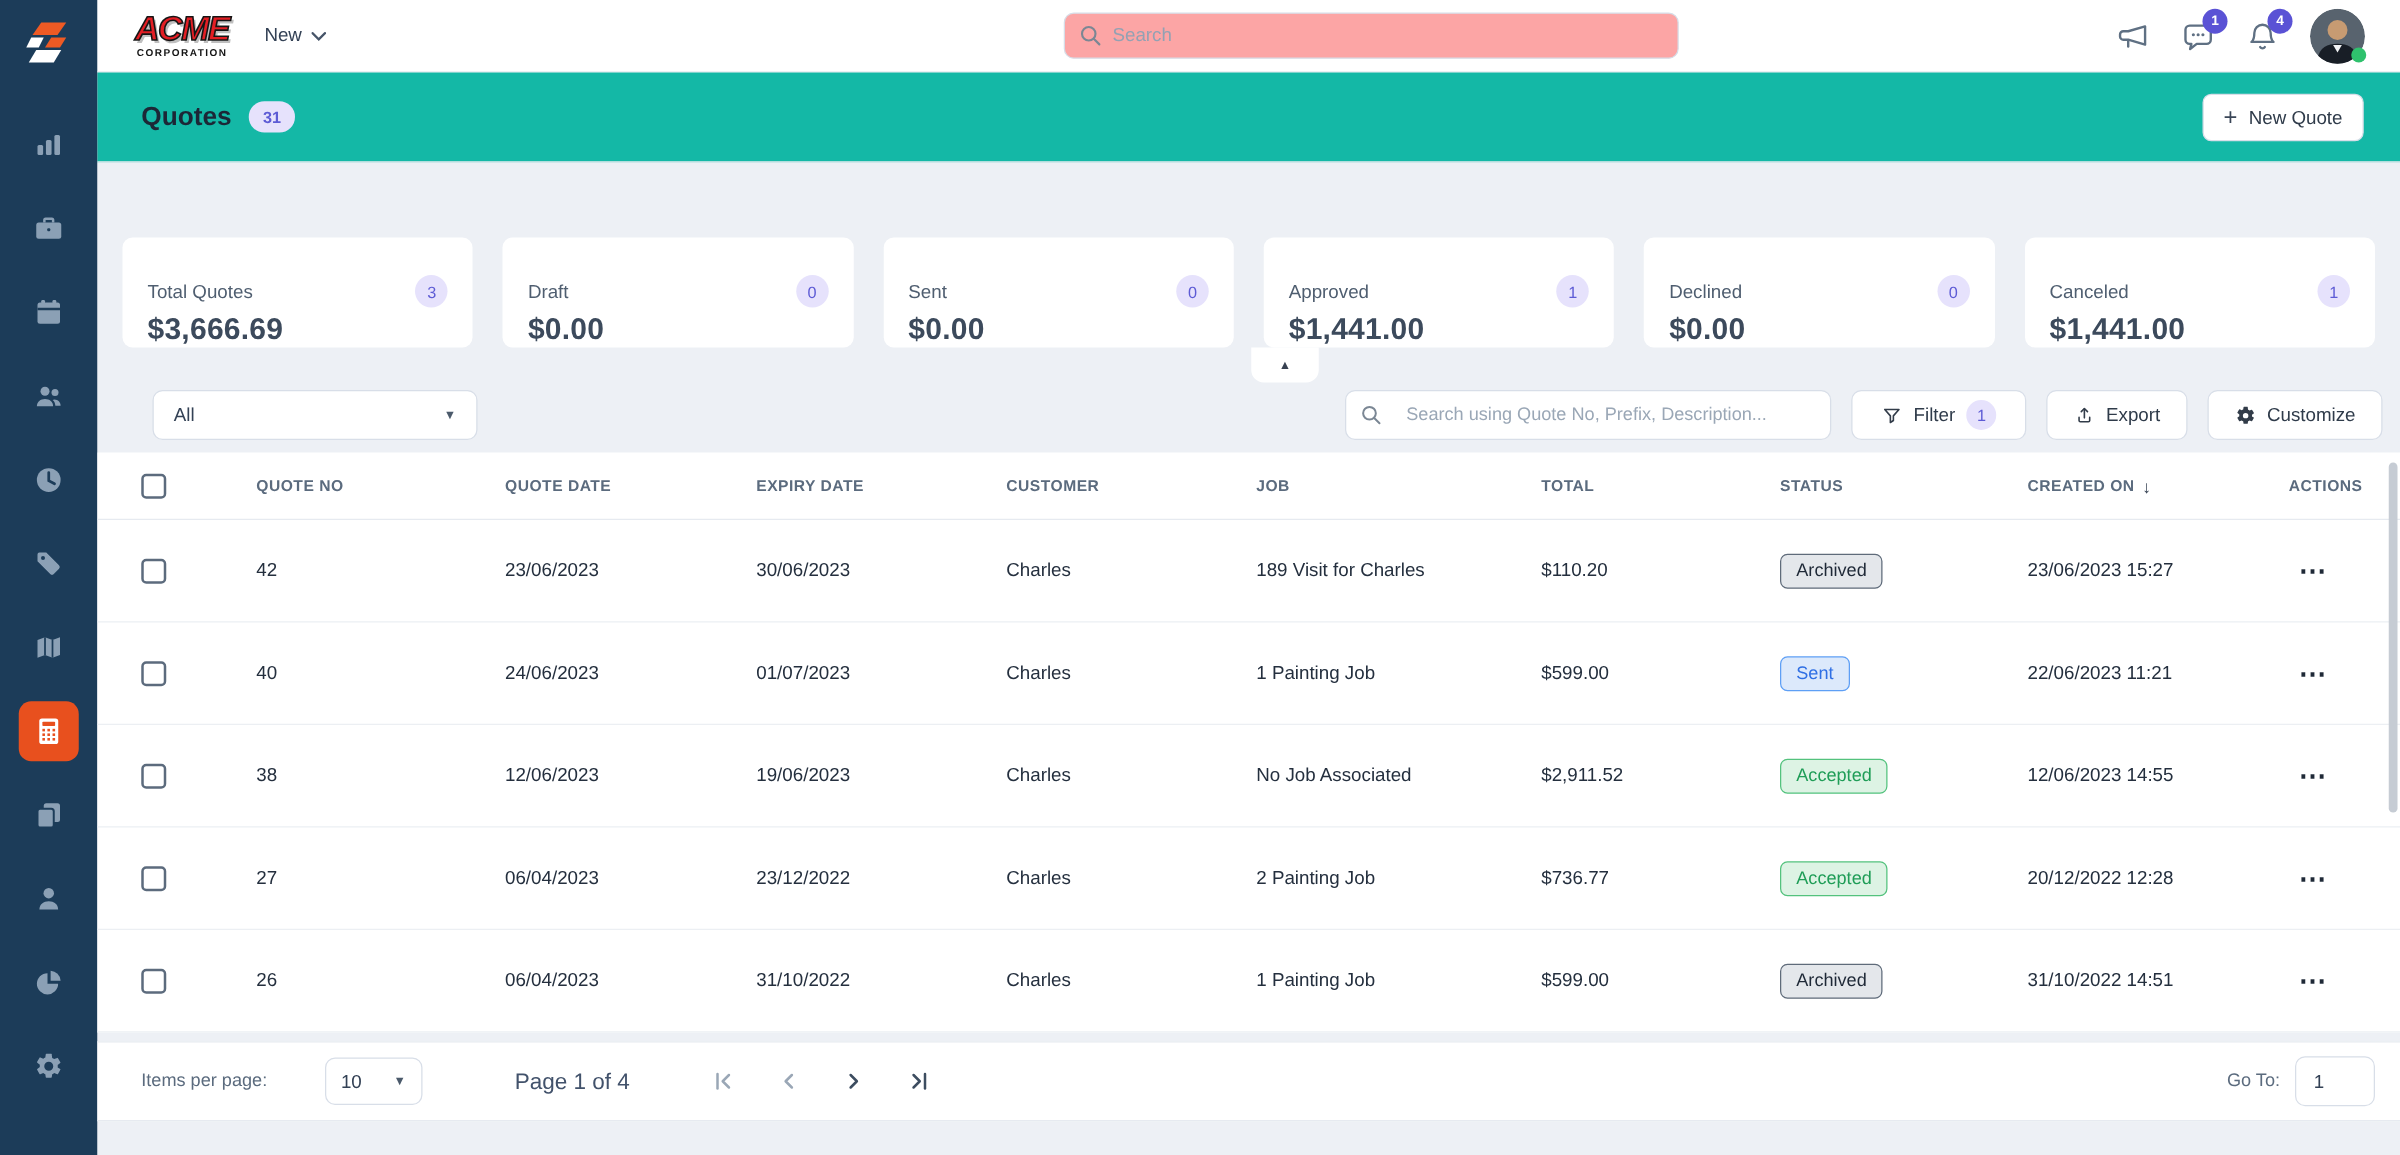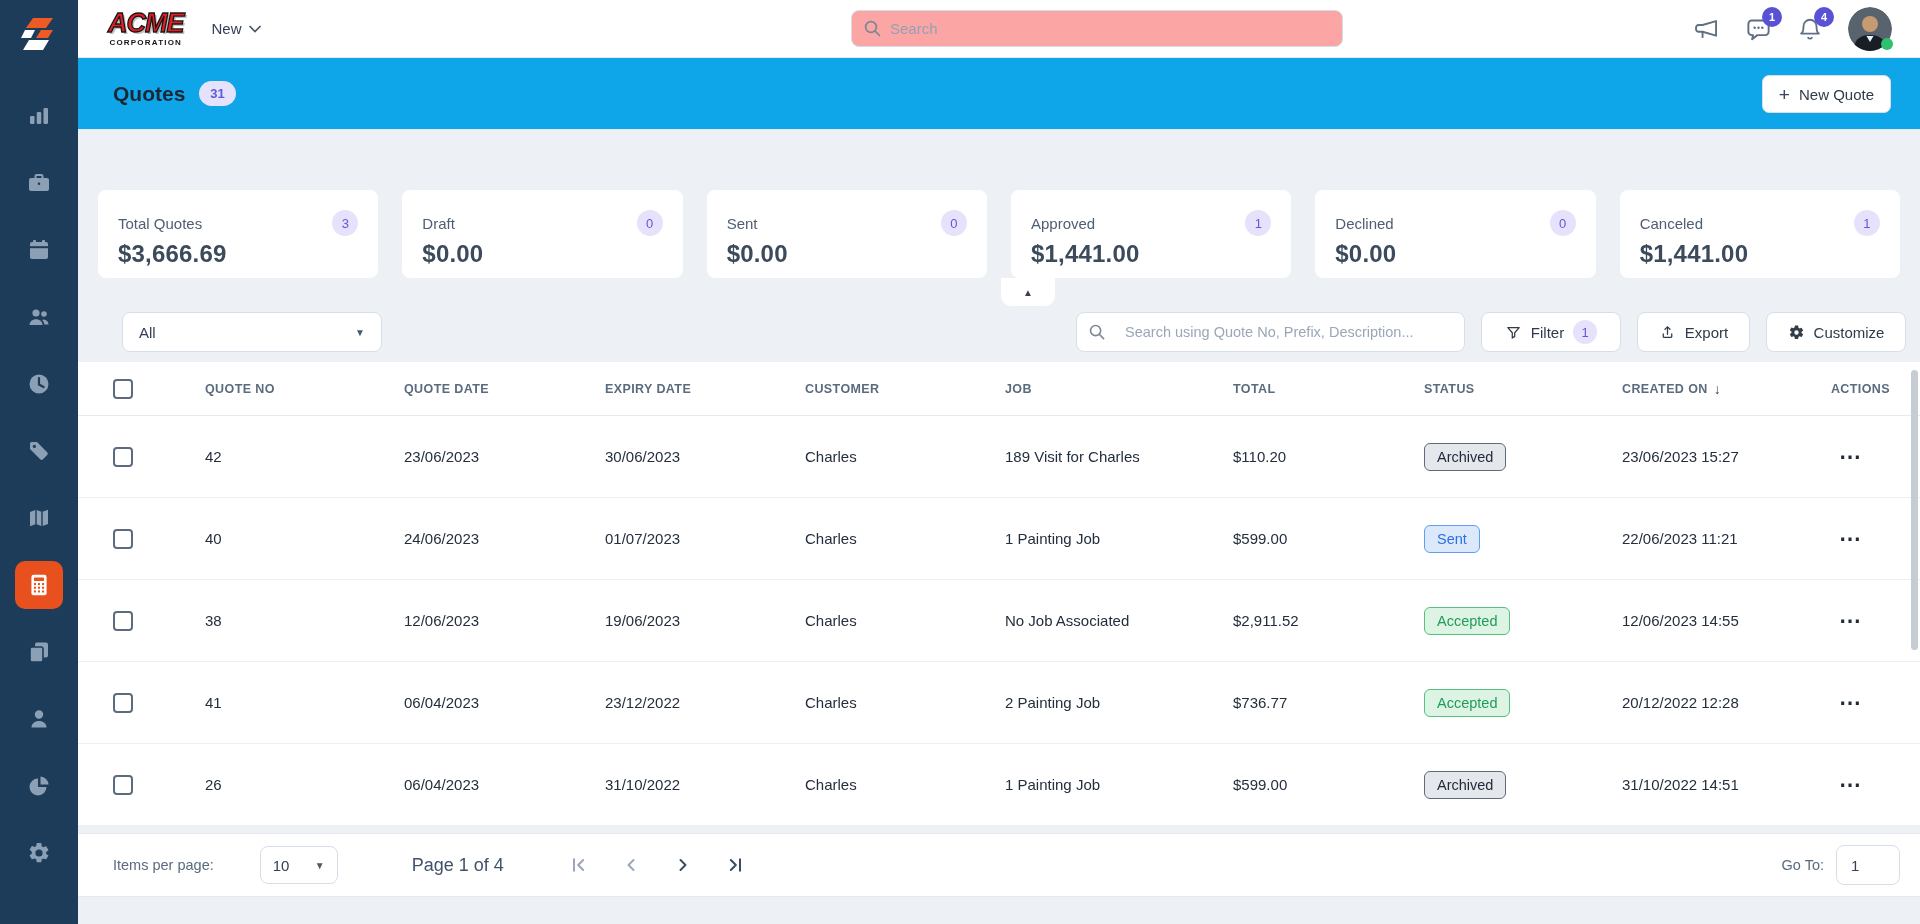--- a/index.html
+++ b/index.html
@@ -42,33 +42,33 @@
   .global-search input{border:none;outline:none;flex:1;font-size:15px;font-family:inherit;color:#334155;background:transparent;}
   .global-search input::placeholder{color:#93a1b3;}
   .topbar-right{position:absolute;right:28px;top:0;height:58px;display:flex;align-items:center;gap:24px;}
   .icon-btn{position:relative;width:28px;height:28px;display:flex;align-items:center;justify-content:center;cursor:pointer;}
   .noti-badge{position:absolute;top:-8px;right:-10px;min-width:20px;height:20px;border-radius:10px;background:#5a52d5;color:#fff;font-size:11px;font-weight:700;display:flex;align-items:center;justify-content:center;padding:0 5px;}
   .avatar-wrap{position:relative;width:44px;height:44px;cursor:pointer;}
   .avatar-wrap svg{border-radius:50%;}
   .status-dot{position:absolute;right:-1px;bottom:1px;width:12px;height:12px;border-radius:50%;background:#2fc16d;}
 
   
-  .title-row{position:relative;height:72px;background:#0ea5e9;border-bottom:1px solid var(--line);display:flex;align-items:center;}
+  .title-row{position:relative;height:72px;background:#14b8a6;border-bottom:1px solid var(--line);display:flex;align-items:center;}
   .page-title{margin-left:35px;font-size:21px;font-weight:600;color:#1c2736;}
   .count-badge{margin-left:14px;background:var(--lav-bg);color:var(--lav-text);font-size:13px;font-weight:600;padding:5px 11px;border-radius:999px;}
   .new-quote-btn{position:absolute;right:29px;top:17px;height:38px;padding:0 16px;background:#fff;border:1px solid var(--btn-border);border-radius:7px;font-size:15px;color:#2f3b4a;display:flex;align-items:center;gap:9px;cursor:pointer;font-family:inherit;}
   .plus-glyph{font-size:19px;font-weight:400;color:#3a4657;line-height:1;}
 
   
   .content{position:relative;height:794px;background:var(--bg);}
   .red-annotation{position:absolute;top:-4px;right:8px;width:292px;height:64px;border:4px solid var(--red);border-radius:6px;display:flex;align-items:center;justify-content:center;}
   .date-range-btn{width:260px;height:39px;background:#fff;border:1px solid #c9d2de;border-radius:7px;display:flex;align-items:center;justify-content:center;gap:12px;font-size:15px;color:#334155;cursor:pointer;font-family:inherit;}
 
   .stats-row{position:absolute;top:60px;left:20px;right:20px;display:flex;gap:24px;}
-  .stat-card{flex:1;height:88px;background:#fff;border-radius:8px;padding:20px 20px;}
+  .stat-card{flex:1;height:88px;background:#fff;border-radius:8px;padding:30px 20px;}
   .stat-top{display:flex;align-items:center;justify-content:space-between;}
   .stat-label{font-size:15px;color:#4f5e70;}
   .stat-count{width:26px;height:26px;border-radius:50%;background:var(--lav-bg);color:var(--lav-text);font-size:13px;display:flex;align-items:center;justify-content:center;}
   .stat-value{margin-top:4px;font-size:24px;font-weight:700;color:#3c4a5c;letter-spacing:.2px;}
 
   .collapse-tab{position:absolute;top:148px;left:923px;width:54px;height:28px;background:#fff;border-radius:0 0 10px 10px;display:flex;align-items:center;justify-content:center;cursor:pointer;font-size:10px;color:#374151;}
 
   .toolbar{position:absolute;top:182px;left:20px;right:14px;height:40px;display:flex;align-items:center;gap:16px;padding-left:24px;}
   .all-select{width:260px;height:40px;background:#fff;border:1px solid var(--btn-border);border-radius:8px;display:flex;align-items:center;padding:0 16px;font-size:15px;color:#334155;cursor:pointer;}
   .all-select .caret{margin-left:auto;font-size:10px;color:#4b5a6b;}
@@ -433,21 +433,21 @@
           <div class="td">$2,911.52</div>
           <div class="td"><span class="status-badge st-accepted">Accepted</span></div>
           <div class="td">12/06/2023 14:55</div>
           <div class="cell-actions">⋯</div>
         </div>
 
         <div class="t-row">
           <div class="cell-check">
               <div class="checkbox"></div>
             </div>
-          <div class="td">41</div>
+          <div class="td">27</div>
           <div class="td">06/04/2023</div>
           <div class="td">23/12/2022</div>
           <div class="td">Charles</div>
           <div class="td">2 Painting Job</div>
           <div class="td">$736.77</div>
           <div class="td"><span class="status-badge st-accepted">Accepted</span></div>
           <div class="td">20/12/2022 12:28</div>
           <div class="cell-actions">⋯</div>
         </div>
 

